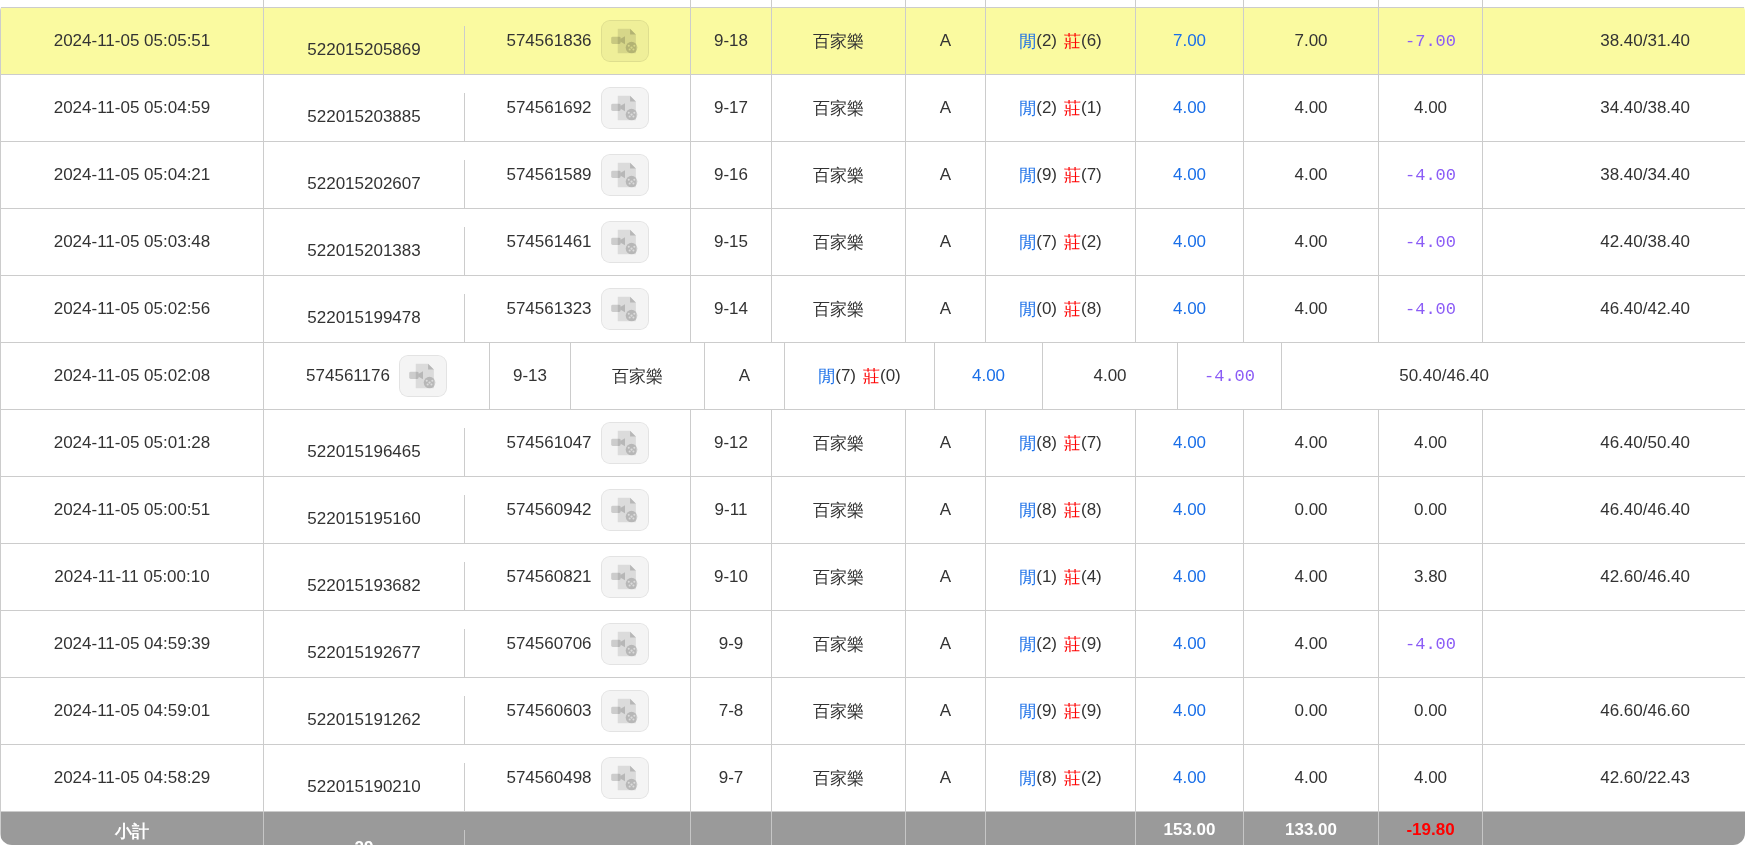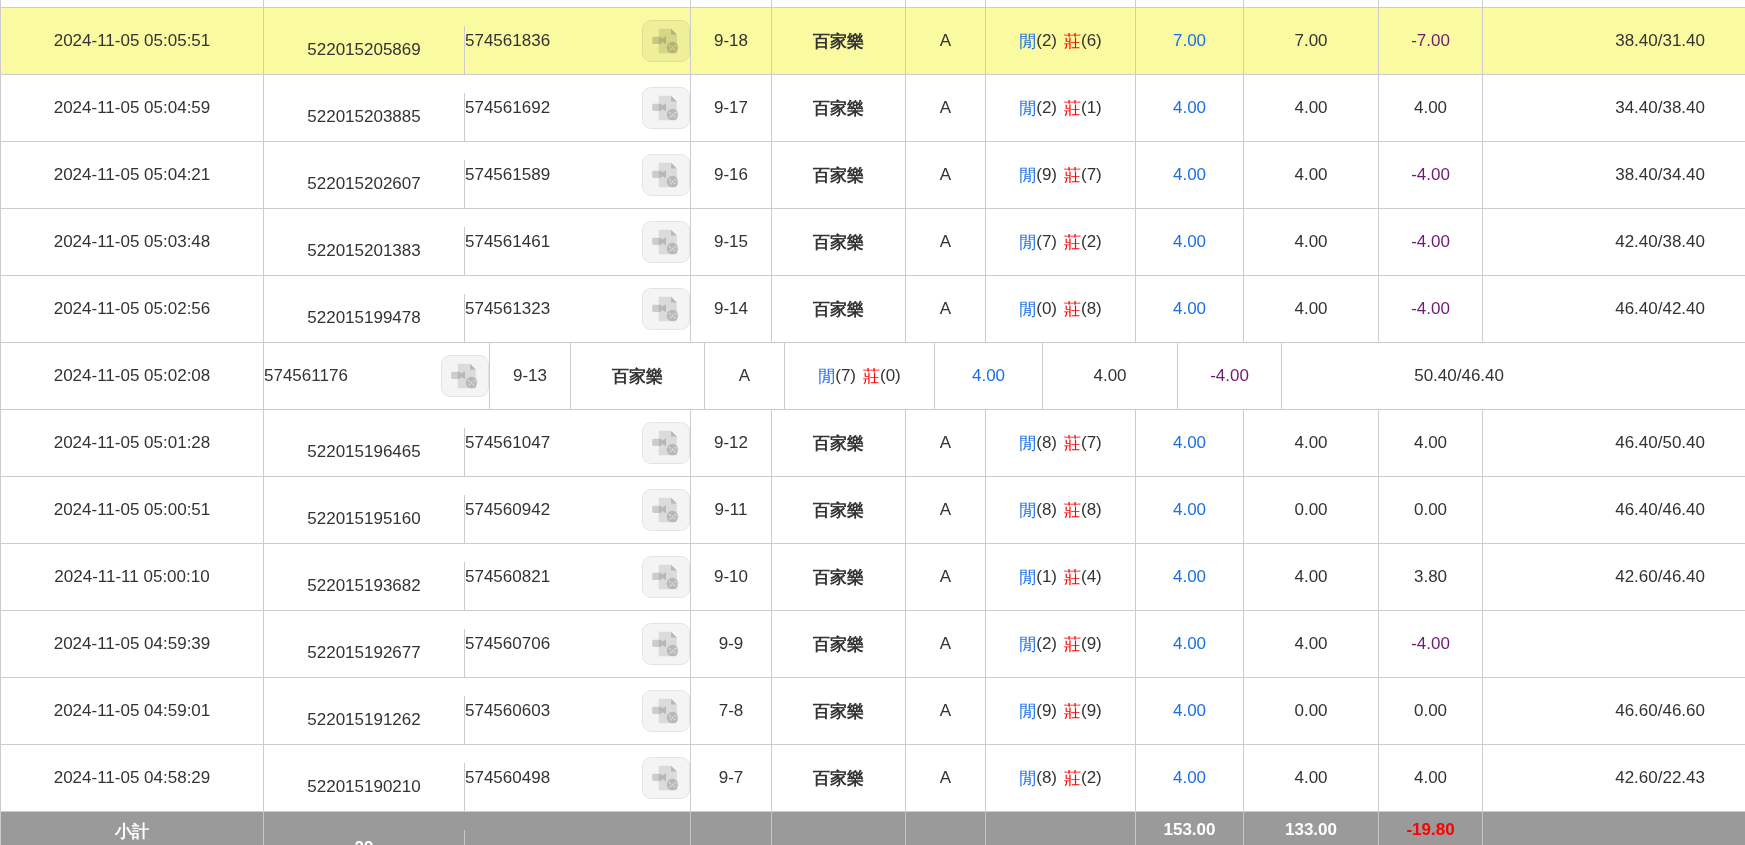--- a/index.html
+++ b/index.html
@@ -4,20 +4,21 @@
 <style>
   html,body{margin:0;padding:0;background:#ffffff;}
   .screen{
     position:relative;
     width:1745px;height:845px;
     overflow:hidden;
     background:#ffffff;
     font-family:"Liberation Sans","DejaVu Sans",sans-serif;
     font-size:17px;
     color:#333333;
+    border-radius:12px;
   }
   .tbl{width:1745px;border-left:1px solid #cccccc;}
   .row{
     display:flex;
     height:67px;
     border-bottom:1px solid #cccccc;
     background:#ffffff;
     box-sizing:border-box;
   }
   .row.sliver{height:8px;}
@@ -27,31 +28,31 @@
     border-right:1px solid #cccccc;
     display:flex;
     align-items:center;
     justify-content:center;
     white-space:nowrap;
     overflow:hidden;
   }
   
   .c-time{width:263px;}
   .c-betid{width:201px;margin-top:18px;}
-  .c-gameid{width:226px;gap:9px;justify-content:space-between;}
+  .c-gameid{width:226px;gap:9px;}
   .c-round{width:81px;}
-  .c-game{width:134px;font-weight:bold;}
+  .c-game{width:134px;}
   .c-table{width:80px;}
   .c-result{width:150px;}
   .c-bet{width:108px;}
   .c-valid{width:135px;}
   .c-winloss{width:104px;}
-  .c-balance{width:263px;justify-content:flex-end;padding-right:41px;border-right:none;}
+  .c-balance{width:263px;justify-content:flex-end;padding-right:56px;border-right:none;}
   .blue{color:#1a6fe8;}
-  .neg{color:#701a75;}
+  .neg{color:#8b5cf6;font-family:Liberation Mono, monospace;}
   .p-label{color:#1a6fe8;}
   .b-label{color:#fe0000;margin-left:7px;}
   .video-btn{
     width:48px;height:42px;
     border-radius:9px;
     border:1px solid rgba(0,0,0,0.07);
     background:rgba(0,0,0,0.045);
     padding:0;
     display:flex;align-items:center;justify-content:center;
     cursor:pointer;

